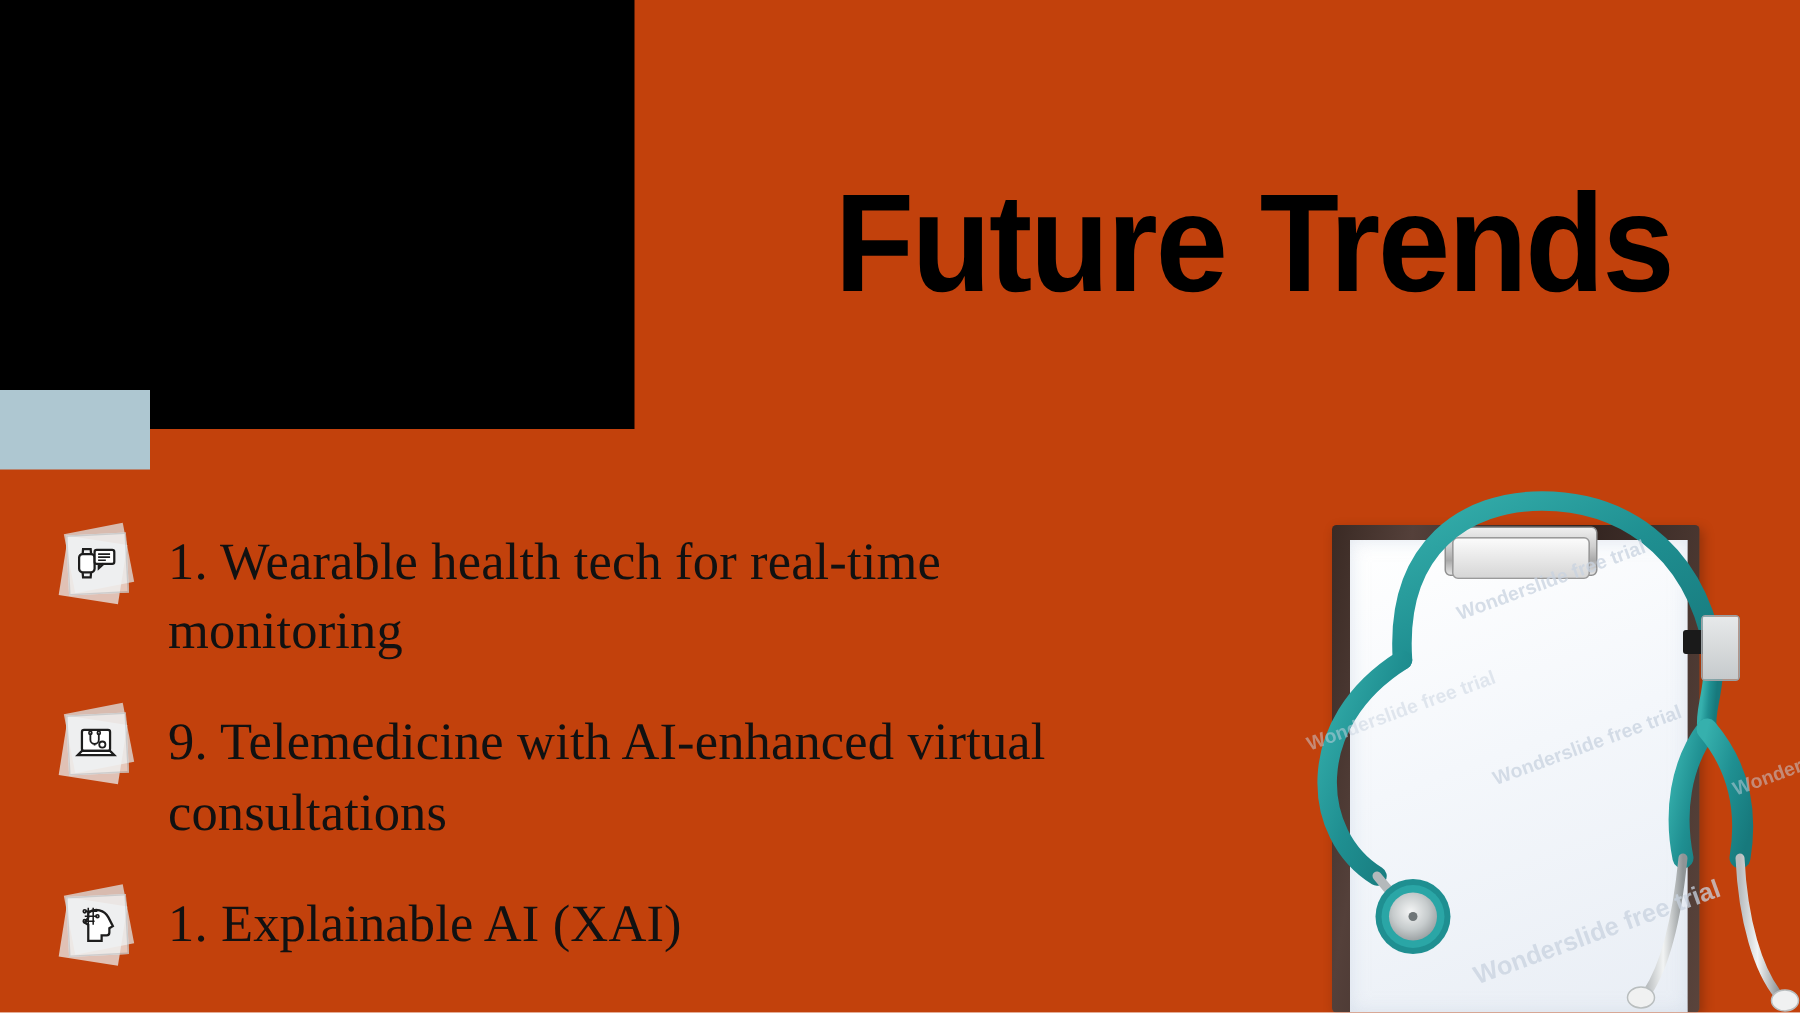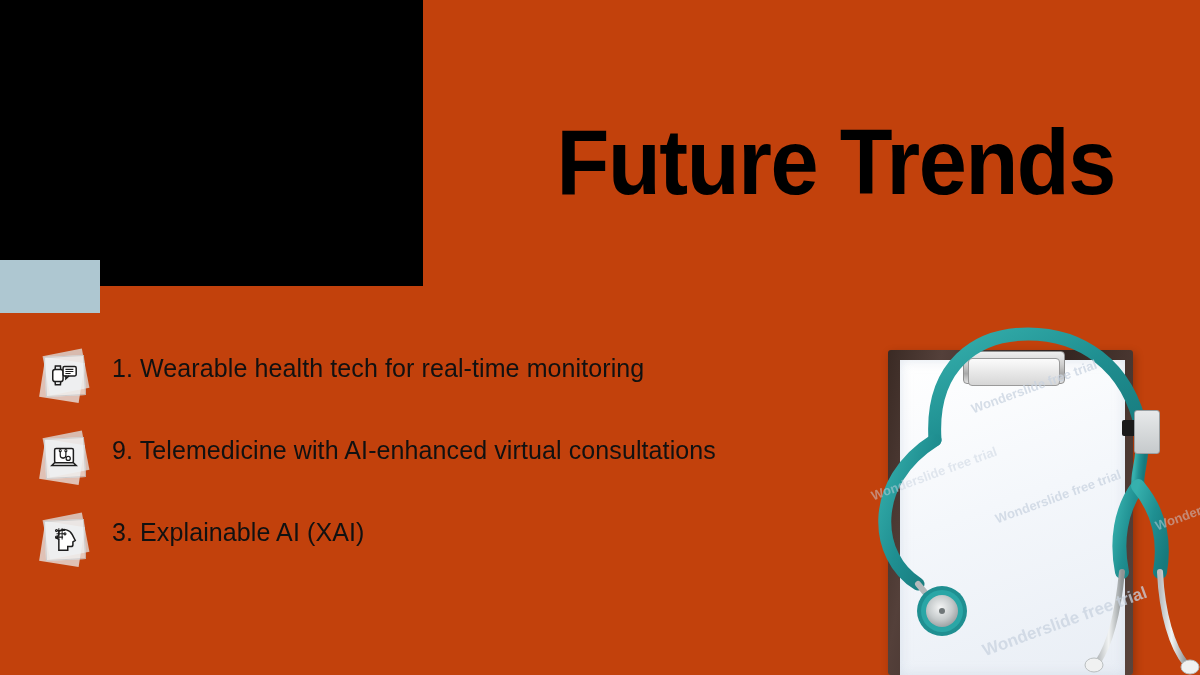--- a/index.html
+++ b/index.html
@@ -100,23 +100,23 @@
   }
   .bullet-icon svg {
     position: absolute;
     left: 9px;
     top: 10px;
     width: 30px;
     height: 30px;
   }
 
   .bullet-text {
-    font-family: Liberation Sans, sans-serif;
+    font-family: Liberation Serif, serif;
     font-weight: normal;
-    font-size: 25px;
+    font-size: 35px;
     line-height: 1.32;
     color: #111111;
     letter-spacing: 0.1px;
     max-width: 640px;
     padding-top: 4px;
   }
 
   
   #photo {
     position: absolute;
@@ -277,21 +277,21 @@
             <g stroke-width="1.1">
               <path d="M8 7 h9 M8 10.5 h9 M8 14 h7"></path>
               <path d="M10.5 4.5 v12 M14 4.5 v12"></path>
               <circle cx="8" cy="7" r="1.1"></circle>
               <circle cx="8" cy="14" r="1.1"></circle>
               <circle cx="17" cy="10.5" r="1.1"></circle>
             </g>
           </g>
         </svg>
       </span>
-      <span class="bullet-text">3. Explainable AI (XAI)</span>
+      <span class="bullet-text">1. Explainable AI (XAI)</span>
     </div>
 
   </div>
 
   <div id="photo">
     <div class="cb-board"></div>
     <div class="cb-paper"></div>
     <div class="cb-clip-outer"></div>
     <div class="cb-clip-inner"></div>
 

